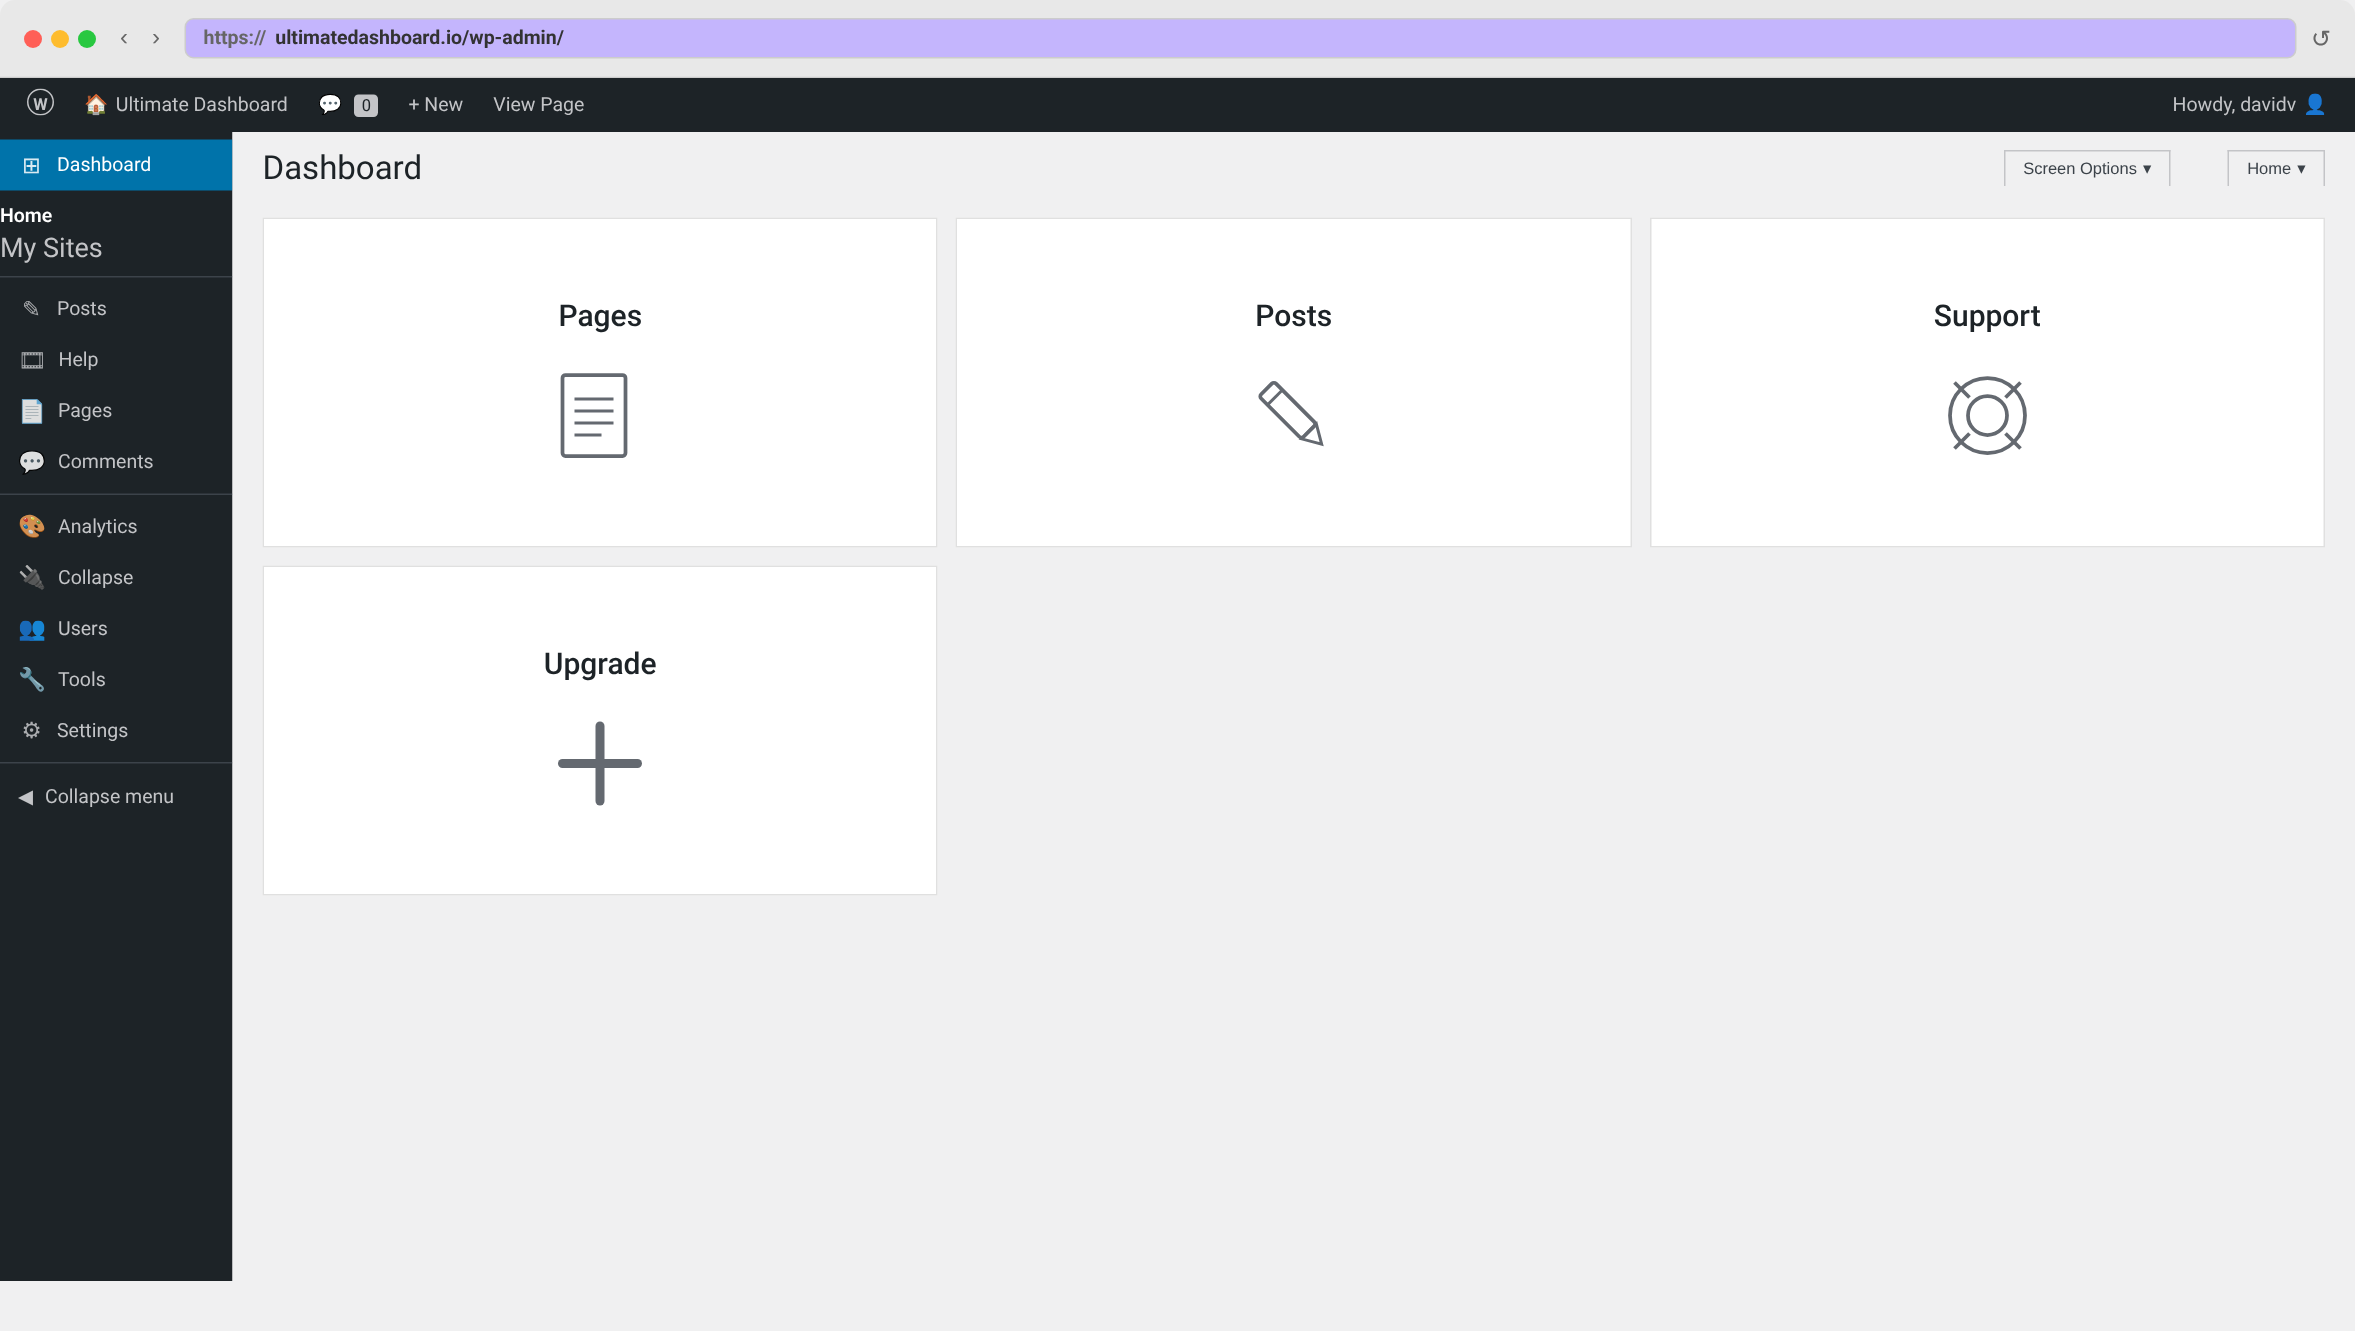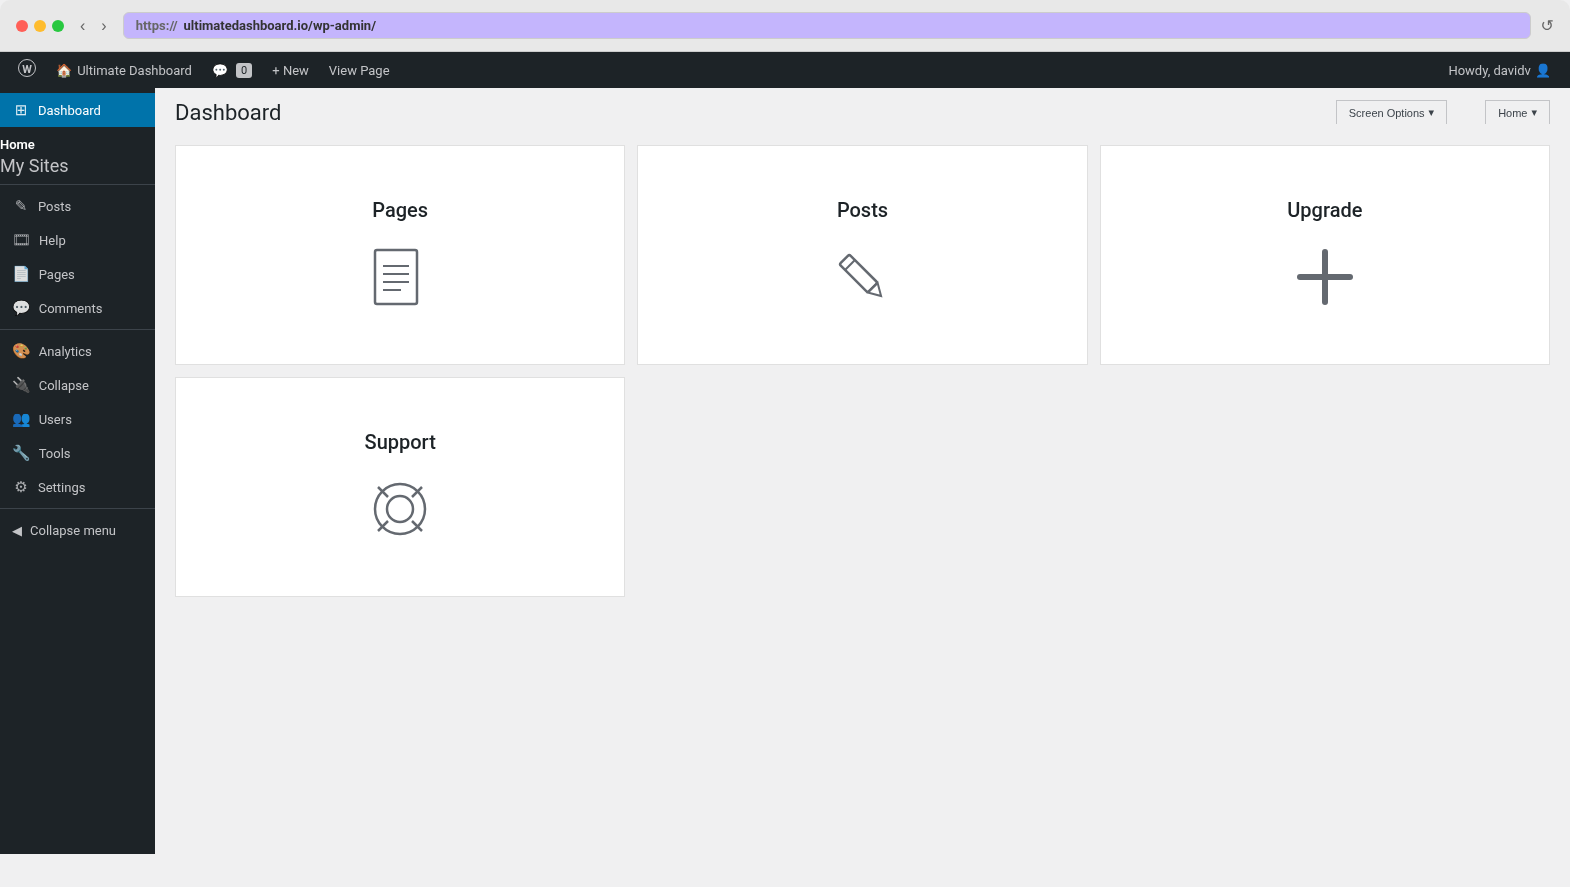--- a/index.html
+++ b/index.html
@@ -340,42 +340,42 @@
                 <polygon points="28,50 42,50 35,62" stroke="#646970" stroke-width="2" fill="none"></polygon>
                 <line x1="28" y1="18" x2="42" y2="18" stroke="#646970" stroke-width="2"></line>
               </g>
             </svg>
           </div>
         </div>
 
 
 
         <div class="dashboard-widget">
-          <div class="widget-title">Upgrade</div>
-          <div class="widget-icon">
-
-            <svg viewBox="0 0 70 70" xmlns="http://www.w3.org/2000/svg">
-              <line x1="35" y1="10" x2="35" y2="60" stroke="#646970" stroke-width="6" stroke-linecap="round"></line>
-              <line x1="10" y1="35" x2="60" y2="35" stroke="#646970" stroke-width="6" stroke-linecap="round"></line>
-            </svg>
-          </div>
-        </div>
-
-        <div class="dashboard-widget">
           <div class="widget-title">Support</div>
           <div class="widget-icon">
 
             <svg viewBox="0 0 70 70" xmlns="http://www.w3.org/2000/svg">
               <circle cx="35" cy="35" r="25" stroke="#646970" stroke-width="2.5" fill="none"></circle>
               <circle cx="35" cy="35" r="13" stroke="#646970" stroke-width="2.5" fill="none"></circle>
               <line x1="13" y1="13" x2="23" y2="23" stroke="#646970" stroke-width="2.5"></line>
               <line x1="57" y1="13" x2="47" y2="23" stroke="#646970" stroke-width="2.5"></line>
               <line x1="13" y1="57" x2="23" y2="47" stroke="#646970" stroke-width="2.5"></line>
               <line x1="57" y1="57" x2="47" y2="47" stroke="#646970" stroke-width="2.5"></line>
             </svg>
           </div>
         </div>
 
+        <div class="dashboard-widget">
+          <div class="widget-title">Upgrade</div>
+          <div class="widget-icon">
+
+            <svg viewBox="0 0 70 70" xmlns="http://www.w3.org/2000/svg">
+              <line x1="35" y1="10" x2="35" y2="60" stroke="#646970" stroke-width="6" stroke-linecap="round"></line>
+              <line x1="10" y1="35" x2="60" y2="35" stroke="#646970" stroke-width="6" stroke-linecap="round"></line>
+            </svg>
+          </div>
+        </div>
+
       </div>
     </div>
   </main>
 
 </div>
 
 </body></html>

